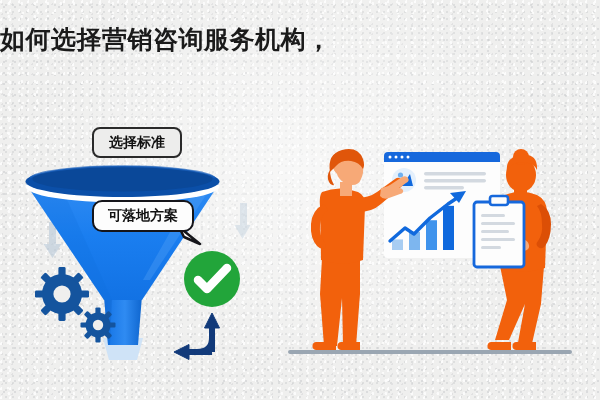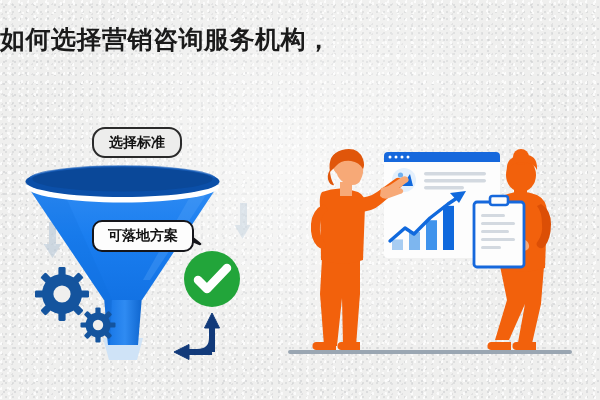--- a/index.html
+++ b/index.html
@@ -40,25 +40,25 @@
 
   
   .label{
     position:absolute;z-index:40;
     display:flex;align-items:center;justify-content:center;
     font-weight:700;color:#111;white-space:nowrap;
     font-family:"DejaVu Sans","Liberation Sans",sans-serif;
   }
   .label-pill{
     left:92px;top:127px;width:86px;height:27px;
-    background:#ededec;border:2px solid #2a2a2a;border-radius:13px;
+    background:#ededec;border:2px solid #2a2a2a;border-radius:8px;
     font-size:14px;
   }
   .label-bubble{
-    left:92px;top:220px;width:98px;height:28px;
+    left:92px;top:200px;width:98px;height:28px;
     background:#fdfdfd;border:2.5px solid #15151a;border-radius:10px;
     font-size:14px;
     justify-content:center;
   }
   .bubble-tail{position:absolute;left:178px;top:226px;z-index:39;}
 
   
   .vh{position:absolute;width:1px;height:1px;overflow:hidden;clip:rect(0 0 0 0);white-space:nowrap;}
 </style>
 </head>

